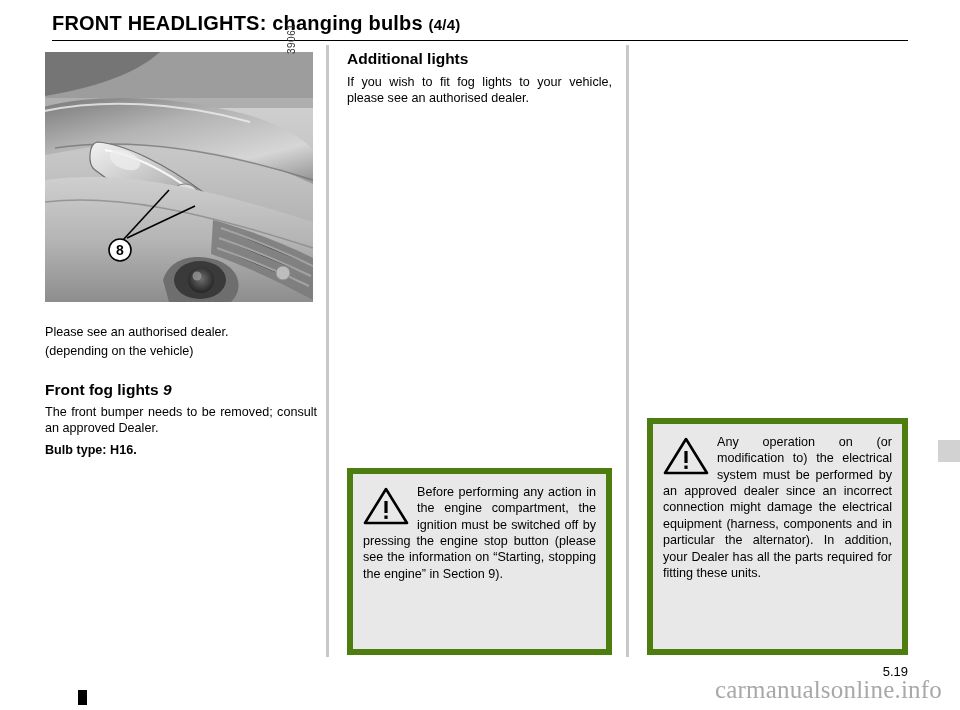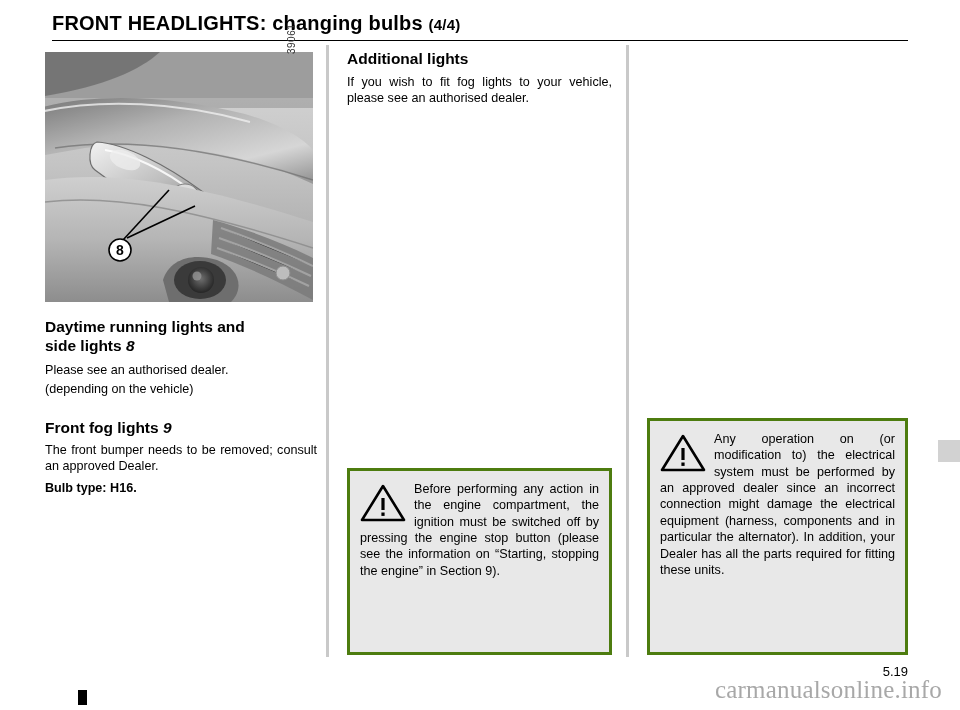--- a/index.html
+++ b/index.html
@@ -118,21 +118,21 @@
   h2.head-mid {
     font-size: 15.5px;
     font-weight: bold;
     margin: 0 0 6px 0;
   }
   .col-mid p.body { text-align: justify; }
 
   
   .warnbox {
     position: absolute;
-    border: 3px solid #4d7c0f;
+    border: 6px solid #4d7c0f;
     background: #e8e8e8;
     box-sizing: border-box;
   }
   .warnbox.mid {
     left: 347px;
     top: 468px;
     width: 265px;
     height: 187px;
   }
   .warnbox.right {
@@ -278,25 +278,20 @@
       <g stroke="#000" stroke-width="1.6" fill="none">
         <path d="M134,276 L160,258"></path>
       </g>
       <circle cx="132" cy="286" r="11" fill="#ffffff" stroke="#000" stroke-width="1.6"></circle>
       <text x="132" y="291" font-family="Liberation Sans, sans-serif" font-size="14" font-weight="bold" text-anchor="middle" fill="#000">9</text>
     </svg>
   </div>
   <div class="photo-code">39061</div>
 
   <div class="col-left">
-    <h2 class="head">
-      <span>Daytime running lights and</span><br>
-      <span>side lights</span>
-      <span class="num">8</span>
-    </h2>
     <p class="body">Please see an authorised dealer.</p>
     <p class="body first">(depending on the vehicle)</p>
 
     <div class="spacer-1"></div>
 
     <h2 class="head">
       <span>Front fog lights</span>
       <span class="num">9</span>
     </h2>
     <p class="body first">The front bumper needs to be removed; consult an approved Dealer.</p>

